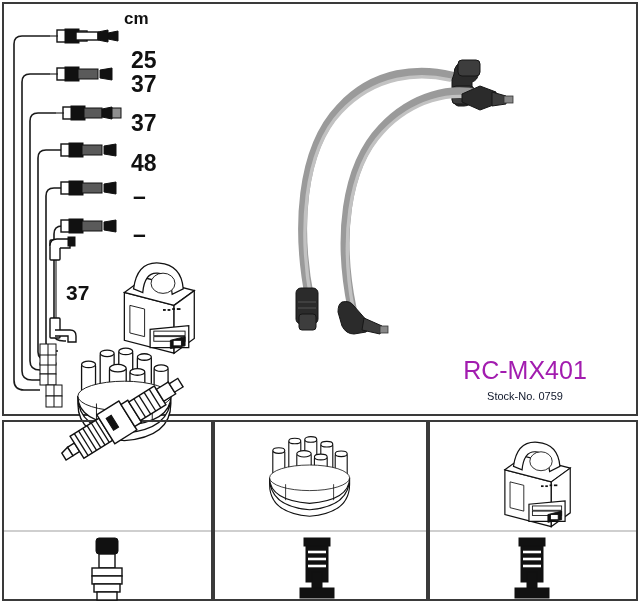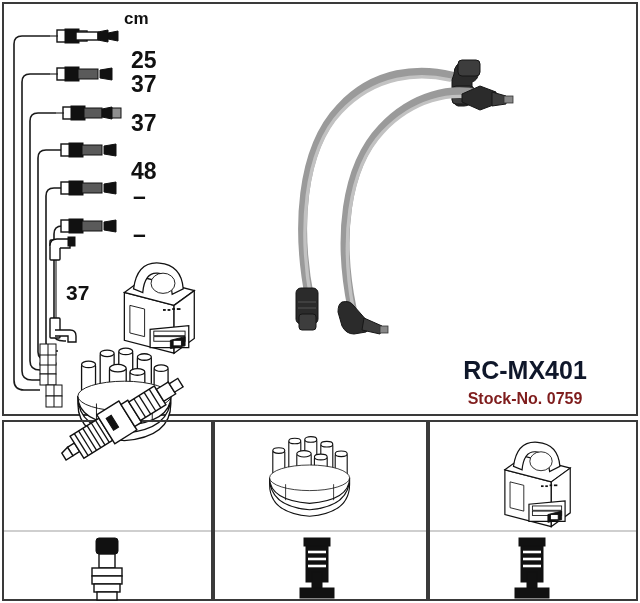--- a/index.html
+++ b/index.html
@@ -13,22 +13,22 @@
   #cell-2{left:213px;top:420px;width:215px;height:181px;}
   #cell-3{left:428px;top:420px;width:210px;height:181px;}
   .cell-split{position:absolute;left:0;right:0;top:108px;height:2px;background:#cfcfcf;}
 
   .lbl{position:absolute;color:#111;font-weight:bold;letter-spacing:0px;}
   #cm-label{left:124px;top:9px;font-size:17px;}
   .len{font-size:23px;left:131px;}
   .dash{font-size:23px;left:133px;}
   #len37b{left:66px;top:281px;font-size:21px;}
 
-  #part-no{position:absolute;left:420px;top:356px;width:210px;text-align:center;font-size:25px;font-weight:bold;color:#0f172a;}
-  #stock-no{position:absolute;left:420px;top:390px;width:210px;text-align:center;font-size:16px;font-weight:bold;color:#7f1d1d;}
+  #part-no{position:absolute;left:420px;top:356px;width:210px;text-align:center;font-size:25px;font-weight:normal;color:#a21caf;}
+  #stock-no{position:absolute;left:420px;top:390px;width:210px;text-align:center;font-size:11px;font-weight:normal;color:#0f172a;}
 
   svg{position:absolute;left:0;top:0;overflow:visible;}
   .wire{fill:none;stroke:#1a1a1a;stroke-width:1.6;}
   .thin{fill:none;stroke:#1a1a1a;stroke-width:1.1;}
   .ol{fill:#fff;stroke:#111;stroke-width:1.4;}
   .olthin{fill:#fff;stroke:#111;stroke-width:1;}
   .blk{fill:#111;stroke:#111;stroke-width:1;}
   .gry{fill:#8f8f8f;stroke:#111;stroke-width:1;}
   .dgry{fill:#5a5a5a;stroke:#111;stroke-width:1;}
   .cab{fill:none;stroke:#9a9a9a;stroke-width:9;stroke-linecap:round;}
@@ -41,21 +41,21 @@
 
 <div id="sheet">
 
   <div class="frame" id="top-frame"></div>
 
   <div class="lbl" id="cm-label">cm</div>
 
   <div class="lbl len" style="top:47px">25</div>
   <div class="lbl len" style="top:71px">37</div>
   <div class="lbl len" style="top:110px">37</div>
-  <div class="lbl len" style="top:158px">48</div>
+  <div class="lbl len" style="top:150px">48</div>
   <div class="lbl dash" style="top:183px">–</div>
   <div class="lbl dash" style="top:221px">–</div>
   <div class="lbl" id="len37b">37</div>
 
   <div id="part-no">RC-MX401</div>
   <div id="stock-no">Stock-No. 0759</div>
 
   <svg width="640" height="603">
 
     <g>

